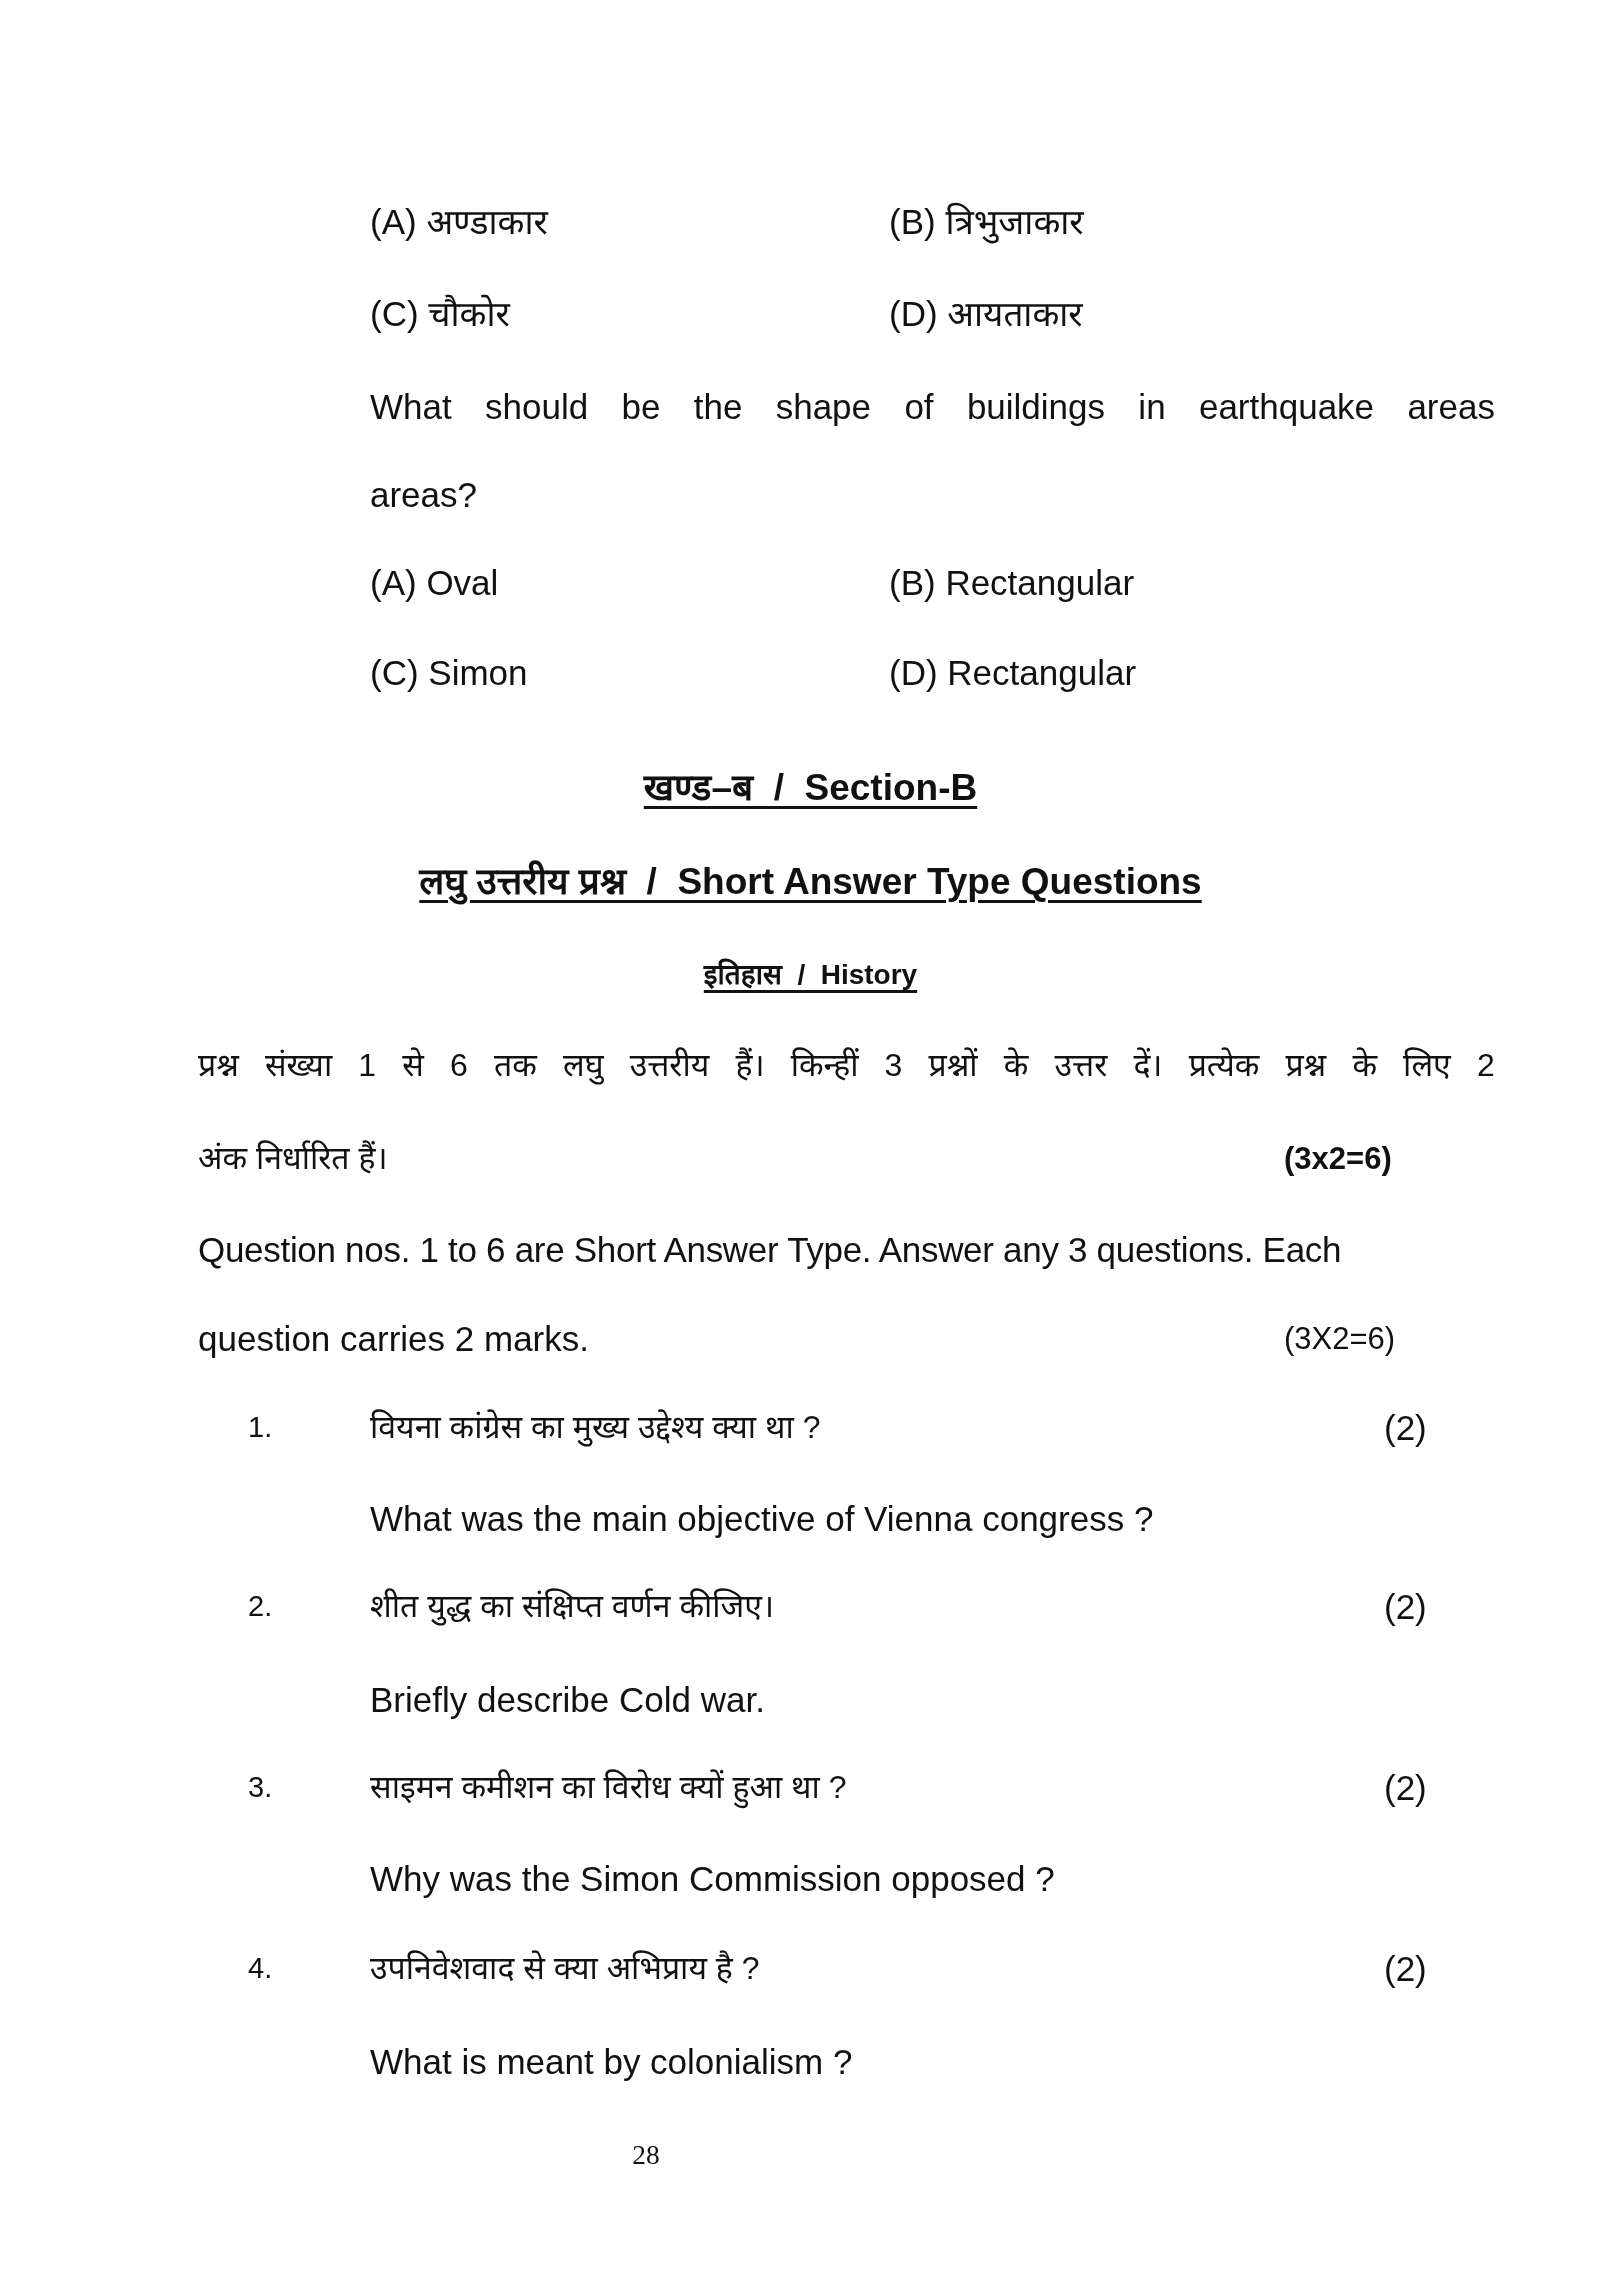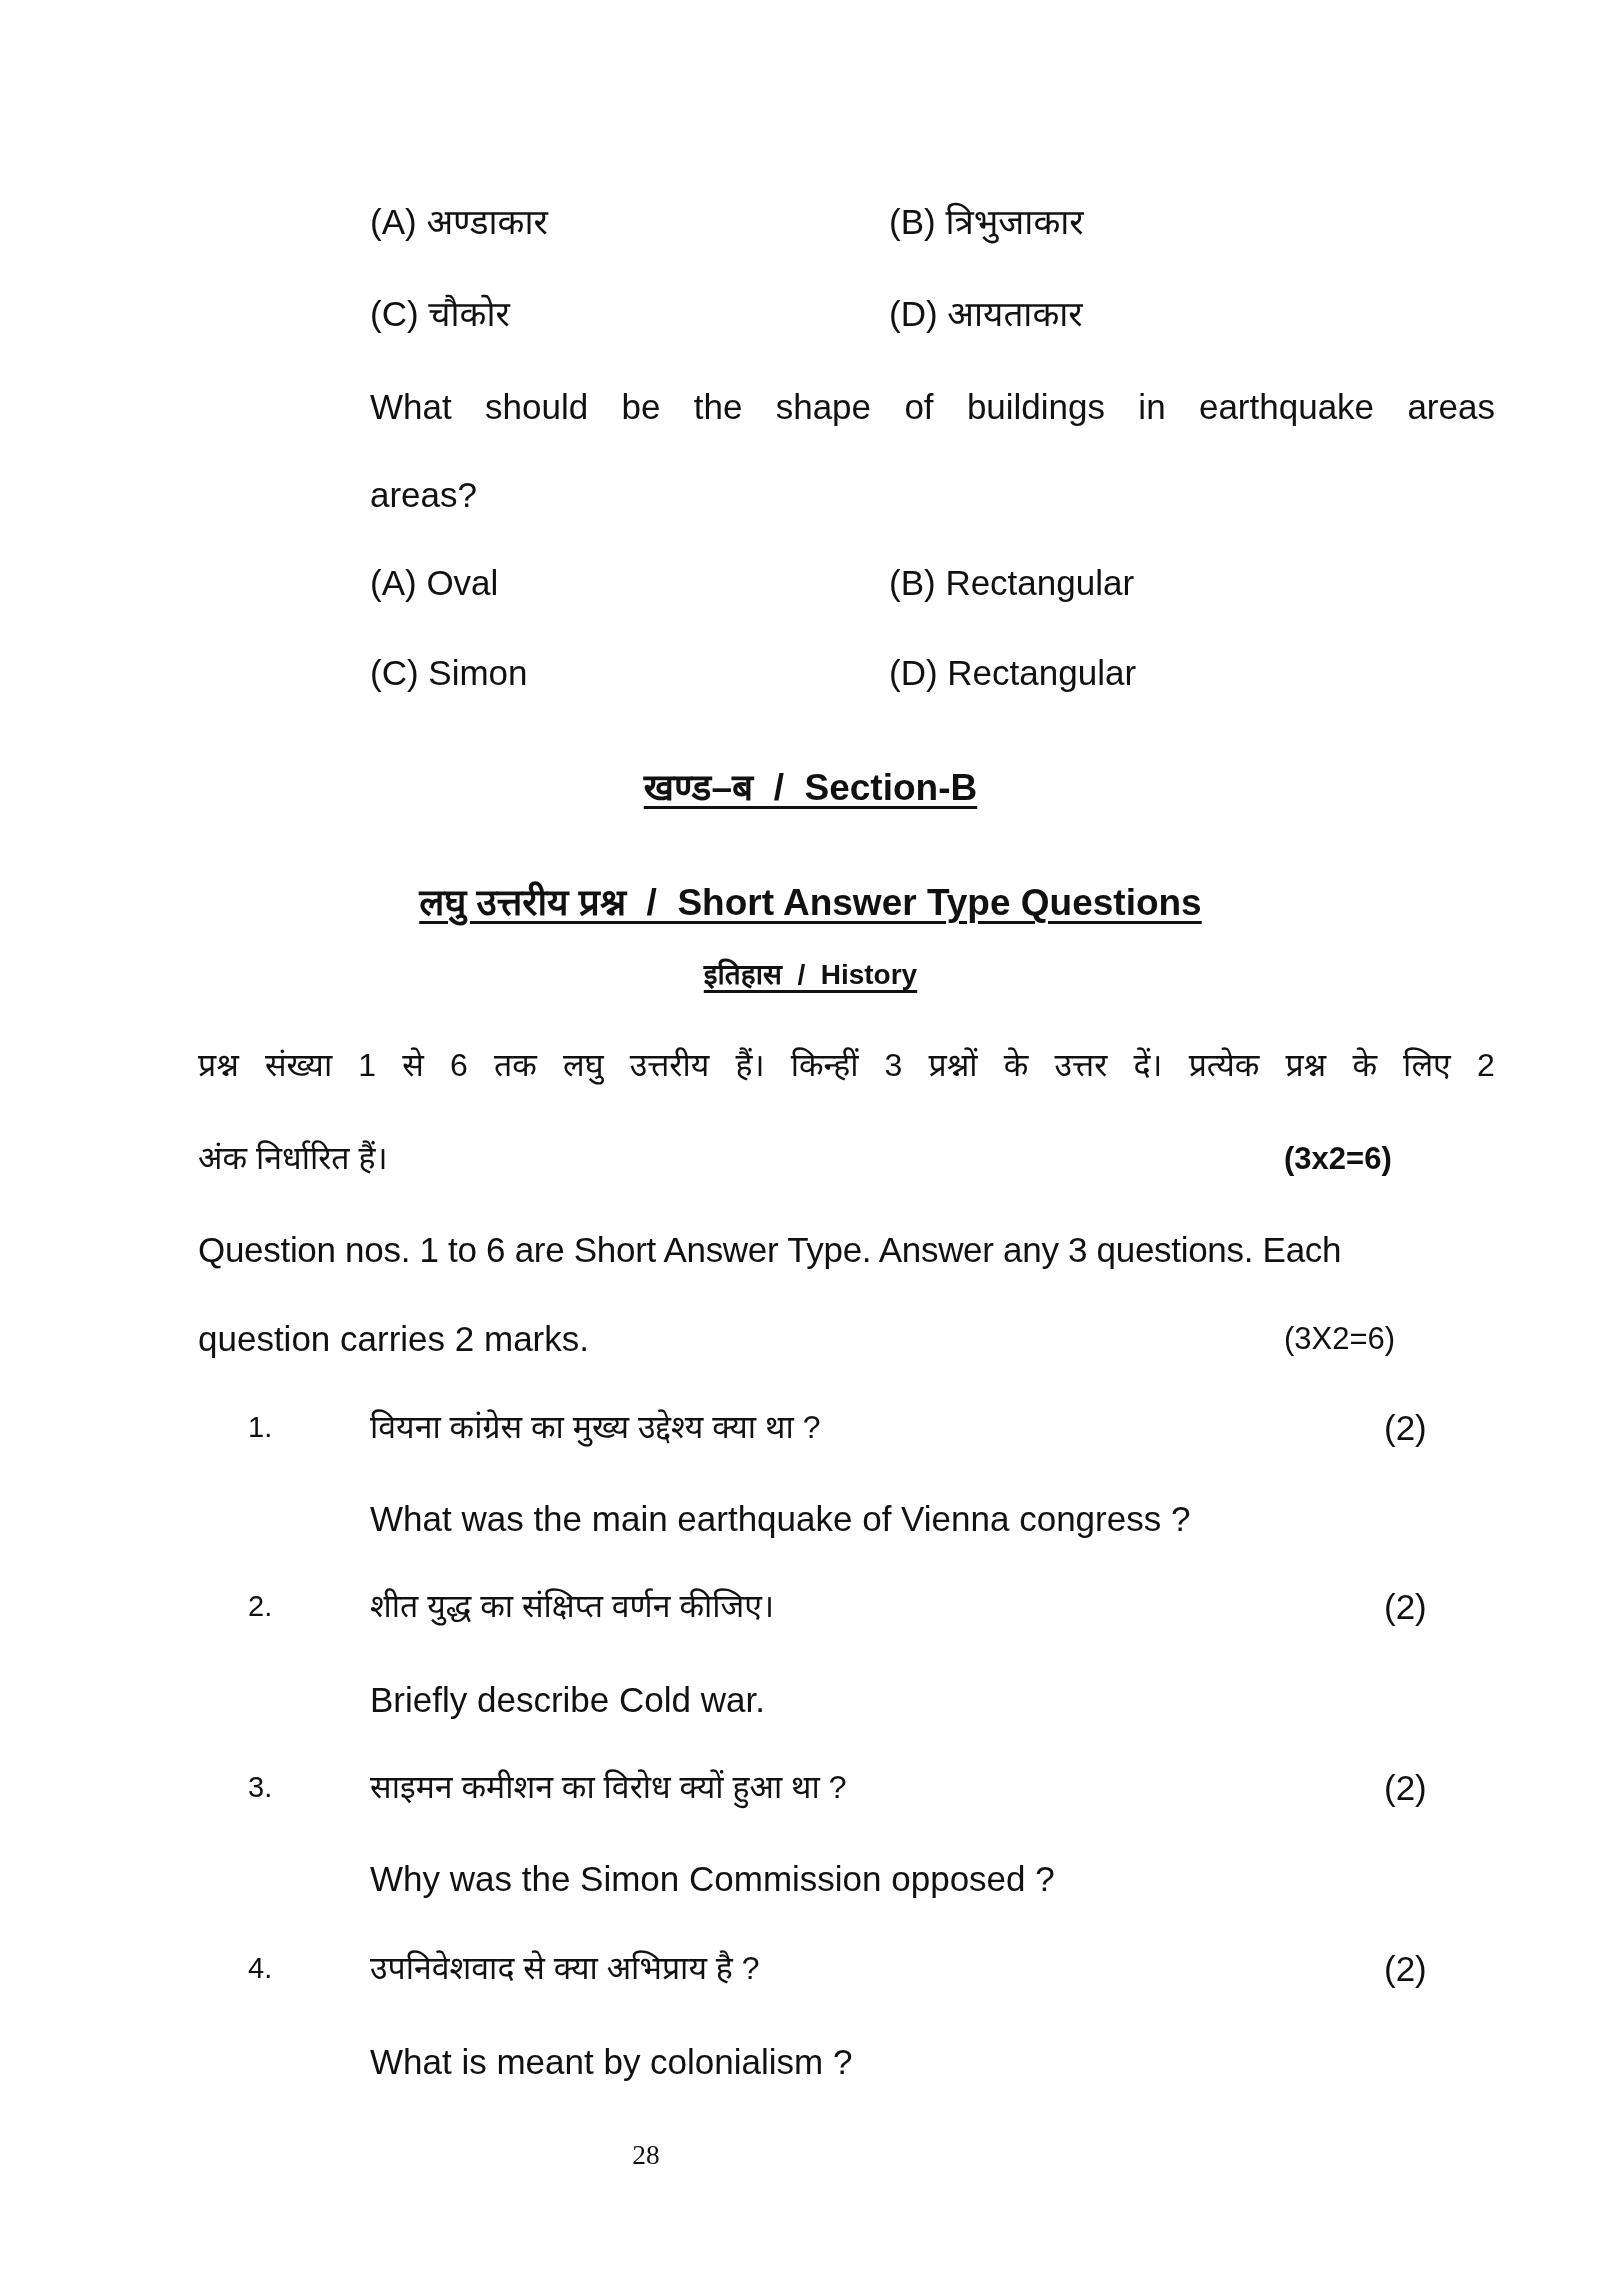--- a/index.html
+++ b/index.html
@@ -42,21 +42,21 @@
 <div class="line" style="left:370px; top:473px;">areas?</div>
 
 <div class="line" style="left:370px; top:561px;">(A) Oval</div>
 <div class="line" style="left:889px; top:561px;">(B) Rectangular</div>
 <div class="line" style="left:370px; top:651px;">(C) Simon</div>
 <div class="line" style="left:889px; top:651px;">(D) Rectangular</div>
 
 <div class="center h1" style="top:765px;">
   <span style="white-space:pre;">खण्ड–ब  /  Section-B</span>
 </div>
-<div class="center h1" style="top:859px;margin-top:21px;">
+<div class="center h1" style="top:859px;">
   <span style="white-space:pre;">लघु उत्तरीय प्रश्न  /  Short Answer Type Questions</span>
 </div>
 <div class="center h3" style="top:954px;">
   <span style="white-space:pre;">इतिहास  /  History</span>
 </div>
 
 <div class="para" style="top:1044px; font-size:32px;">
   <span>प्रश्न</span>
   <span>संख्या</span>
   <span>1</span>
@@ -82,21 +82,21 @@
 <div class="marks-right bold" style="top:1137px;">(3x2=6)</div>
 
 <div class="line" style="left:198px; top:1228px; width:1297px; letter-spacing:-0.3px;">Question nos. 1 to 6 are Short Answer Type. Answer any 3 questions. Each</div>
 <div class="line" style="left:198px; top:1317px;">question carries 2 marks.</div>
 <div class="marks-right" style="top:1317px;">(3X2=6)</div>
 
 <div>
   <div class="num" style="top:1406px;">1.</div>
   <div class="line" style="left:370px; top:1406px; font-size:32px;">वियना कांग्रेस का मुख्य उद्देश्य क्या था ?</div>
   <div class="mark" style="top:1406px;">(2)</div>
-  <div class="line" style="left:370px; top:1497px;">What was the main earthquake of Vienna congress ?</div>
+  <div class="line" style="left:370px; top:1497px;">What was the main objective of Vienna congress ?</div>
 </div>
 
 <div>
   <div class="num" style="top:1585px;">2.</div>
   <div class="line" style="left:370px; top:1585px; font-size:32px;">शीत युद्ध का संक्षिप्त वर्णन कीजिए।</div>
   <div class="mark" style="top:1585px;">(2)</div>
   <div class="line" style="left:370px; top:1678px;">Briefly describe Cold war.</div>
 </div>
 
 <div>

